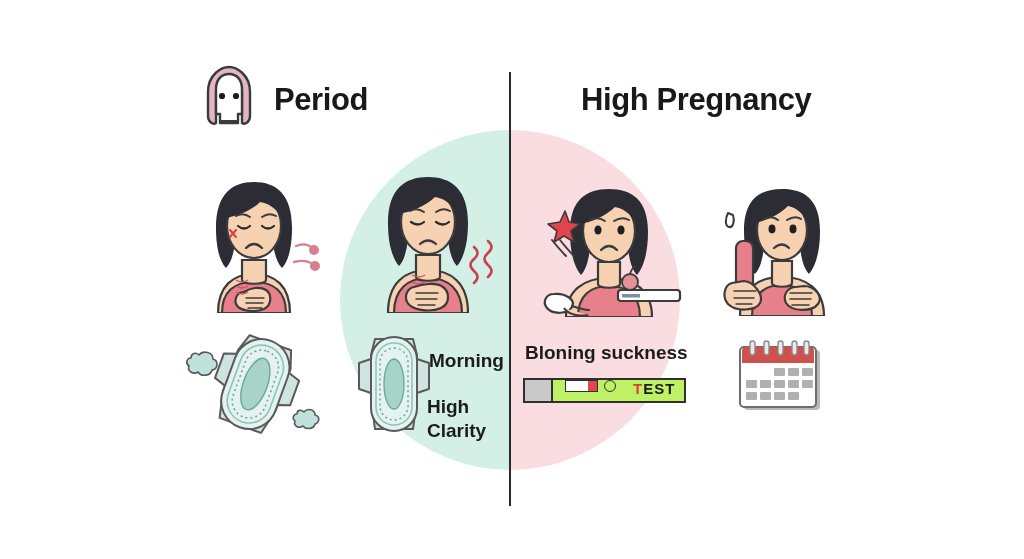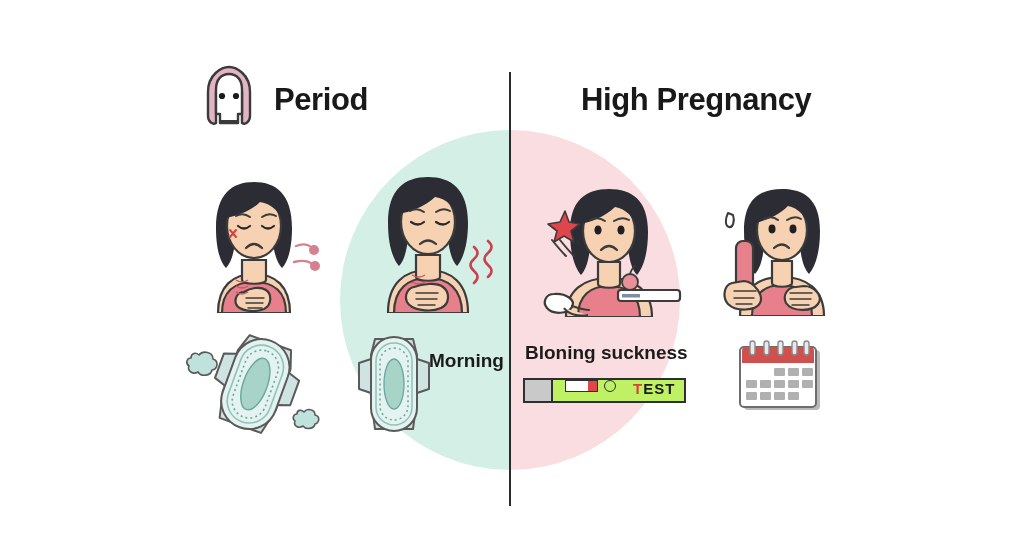--- a/index.html
+++ b/index.html
@@ -278,20 +278,22 @@
 
   <svg class="art" style="left:355px; top:333px; width:78px; height:102px;" viewBox="0 0 78 102">
     <path d="M20 6 L58 6 L62 22 L62 26 L74 30 L74 56 L62 60 L62 66 L58 96 L20 96 L16 66 L16 60 L4 56 L4 30 L16 26 L16 22 Z" fill="#cfe3e0" stroke="#5a5a5a" stroke-width="2" stroke-linejoin="round"></path>
     <rect x="16" y="4" width="46" height="94" rx="23" fill="#e4f3ef" stroke="#5a5a5a" stroke-width="2"></rect>
     <rect x="21" y="10" width="36" height="82" rx="18" fill="none" stroke="#8fc2b8" stroke-width="1.5"></rect>
     <rect x="25" y="15" width="28" height="72" rx="14" fill="none" stroke="#6aa79c" stroke-width="1.5" stroke-dasharray="2 3"></rect>
     <ellipse cx="39" cy="51" rx="10" ry="25" fill="#a8d4c7" stroke="#6aa79c" stroke-width="1.3"></ellipse>
   </svg>
 
   <div class="circle-label" id="label-bloating">Morning</div>
+  <div class="circle-label" id="label-clarity">High
+Clarity</div>
   <div class="circle-label" id="label-morning">Bloning suckness</div>
 
   <div id="test-strip">
     <div class="cap"></div>
     <div class="window">
       <div class="bar"></div>
     </div>
     <div class="dot"></div>
     <div class="test-word"><em>T</em><span>EST</span></div>
   </div>

